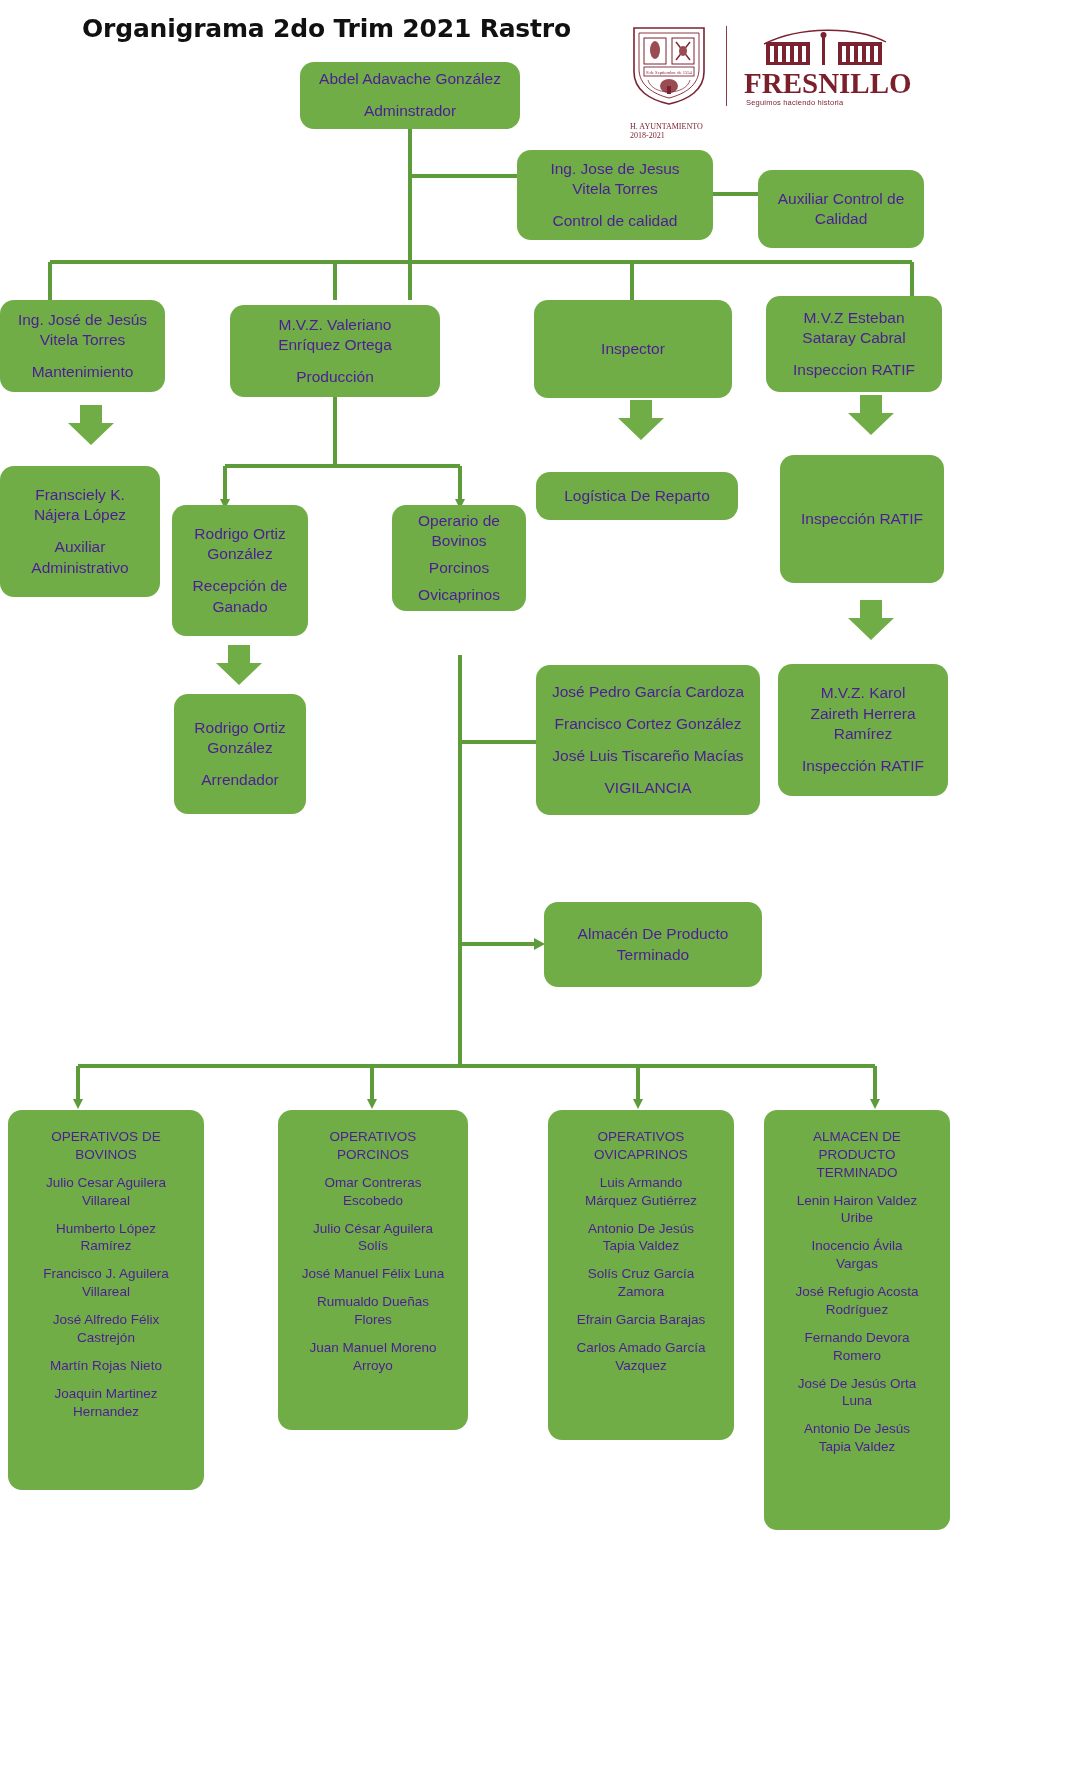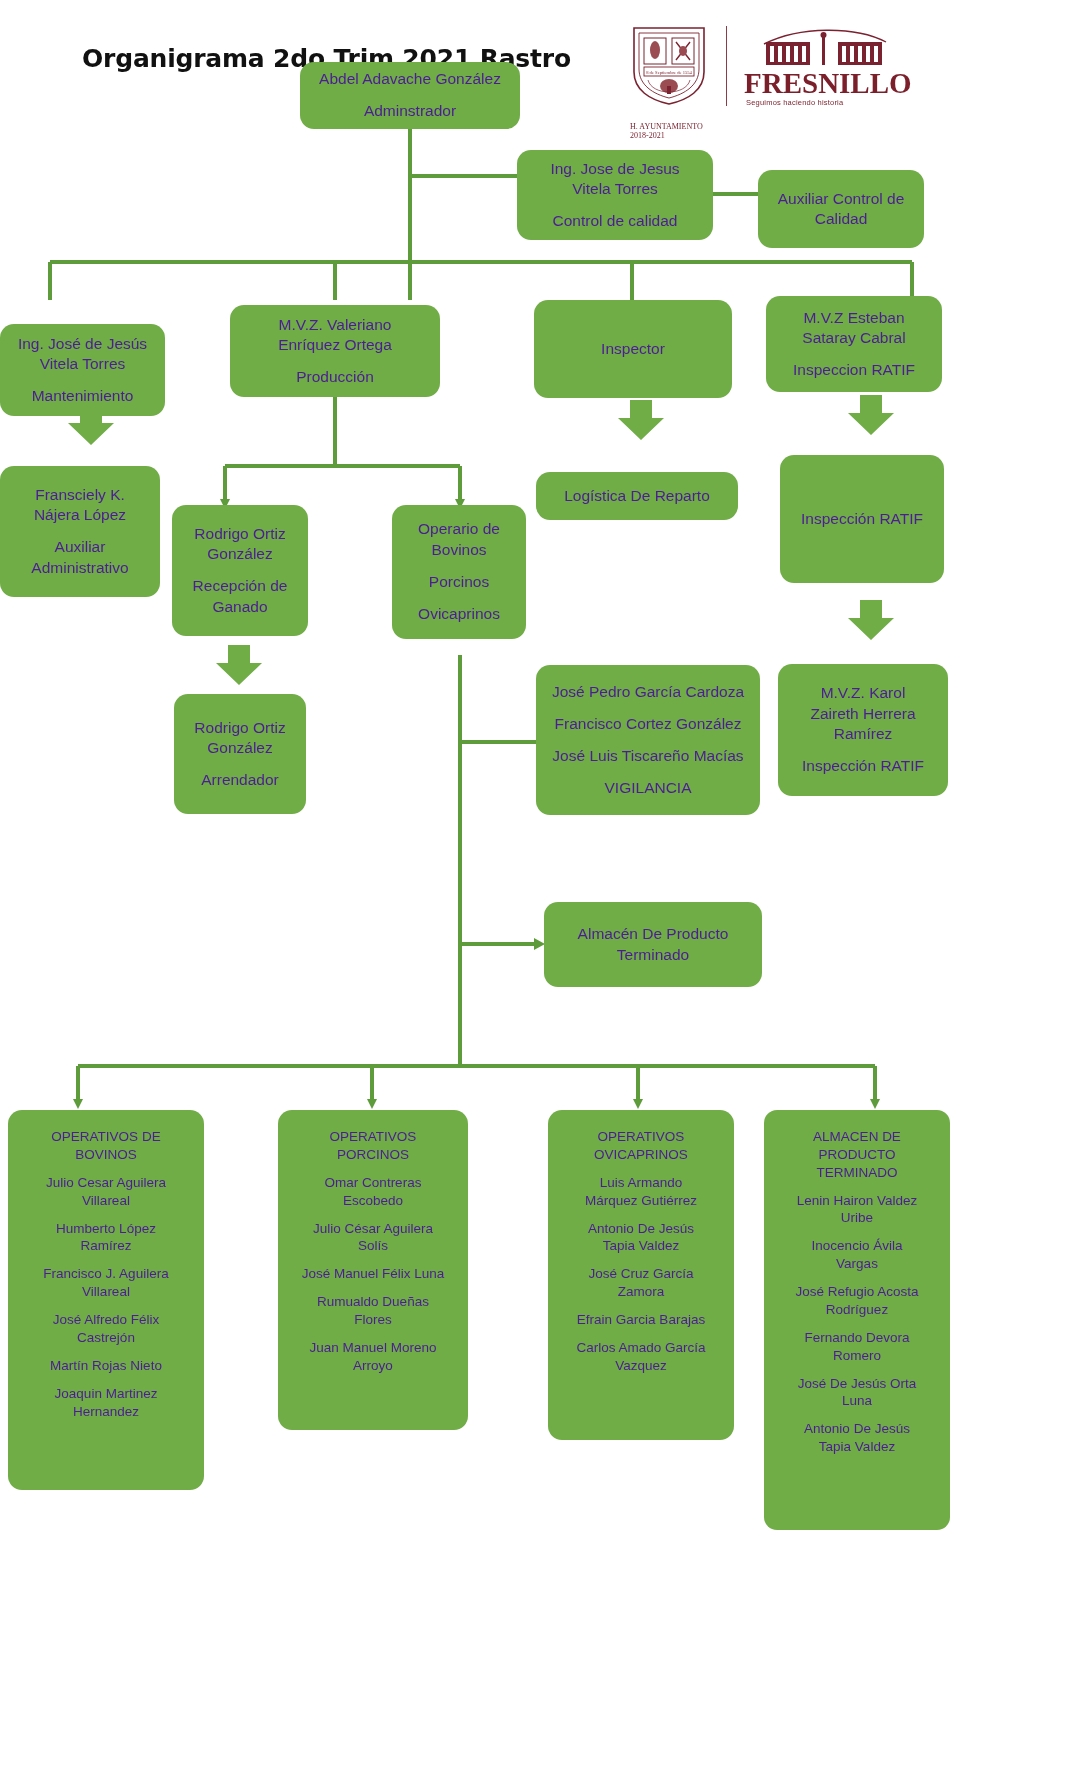--- a/index.html
+++ b/index.html
@@ -14,21 +14,20 @@
 
   .title {
     position:absolute;
     left:82px; top:14px;
     font-size:25px;
     font-weight:bold;
     color:#111111;
     letter-spacing:-0.2px;
     font-family:"DejaVu Sans", sans-serif;
     white-space:nowrap;
-    margin-top:30px;
   }
 
   
   .logos { position:absolute; left:622px; top:22px; width:280px; height:105px; }
   .crest { position:absolute; left:8px; top:2px; width:78px; height:82px; }
   .crest-caption {
     position:absolute; left:8px; top:80px; width:96px;
     color:#7a2230; font-size:8px; line-height:9px;
     font-family:"Liberation Serif", serif;
     margin-top:20px;
@@ -198,21 +197,21 @@
     <span class="ln">Vitela Torres</span>
     <span class="gap"></span>
     <span class="ln">Control de calidad</span>
   </div>
 
   <div class="node f16" style="left:758px; top:170px; width:166px; height:78px;">
     <span class="ln">Auxiliar Control de</span>
     <span class="ln">Calidad</span>
   </div>
 
-  <div class="node f16" style="left:0px; top:300px; width:165px; height:92px;margin-top:24px;">
+  <div class="node f16" style="left:0px; top:300px; width:165px; height:92px;">
     <span class="ln">Ing. José de Jesús</span>
     <span class="ln">Vitela Torres</span>
     <span class="gap"></span>
     <span class="ln">Mantenimiento</span>
   </div>
 
   <div class="node f16" style="left:230px; top:305px; width:210px; height:92px;">
     <span class="ln">M.V.Z. Valeriano</span>
     <span class="ln">Enríquez Ortega</span>
     <span class="gap"></span>
@@ -239,21 +238,21 @@
   </div>
 
   <div class="node f16" style="left:172px; top:505px; width:136px; height:131px;">
     <span class="ln">Rodrigo Ortiz</span>
     <span class="ln">González</span>
     <span class="gap"></span>
     <span class="ln">Recepción de</span>
     <span class="ln">Ganado</span>
   </div>
 
-  <div class="node f16" style="left:392px; top:505px; width:134px; height:134px;">
+  <div class="node f16" style="left:392px; top:505px; width:134px; height:106px;">
     <span class="ln">Operario de</span>
     <span class="ln">Bovinos</span>
     <span class="gap"></span>
     <span class="ln">Porcinos</span>
     <span class="gap"></span>
     <span class="ln">Ovicaprinos</span>
   </div>
 
   <div class="node f16" style="left:536px; top:472px; width:202px; height:48px;">
     <span class="ln">Logística De Reparto</span>
@@ -337,21 +336,21 @@
   <div class="node f14" style="left:548px; top:1110px; width:186px; height:330px; justify-content:flex-start; padding-top:18px;" id="team-2">
       <span class="ln">OPERATIVOS</span>
       <span class="ln">OVICAPRINOS</span>
       <span class="gap"></span>
       <span class="ln">Luis Armando</span>
       <span class="ln">Márquez Gutiérrez</span>
       <span class="gap"></span>
       <span class="ln">Antonio De Jesús</span>
       <span class="ln">Tapia Valdez</span>
       <span class="gap"></span>
-      <span class="ln">José Cruz García</span>
+      <span class="ln">Solís Cruz García</span>
       <span class="ln">Zamora</span>
       <span class="gap"></span>
       <span class="ln">Efrain Garcia Barajas</span>
       <span class="gap"></span>
       <span class="ln">Carlos Amado García</span>
       <span class="ln">Vazquez</span>
     </div>
 
   <div class="node f14" style="left:764px; top:1110px; width:186px; height:420px; justify-content:flex-start; padding-top:18px;border-radius:13px;" id="team-3">
       <span class="ln">ALMACEN DE</span>

